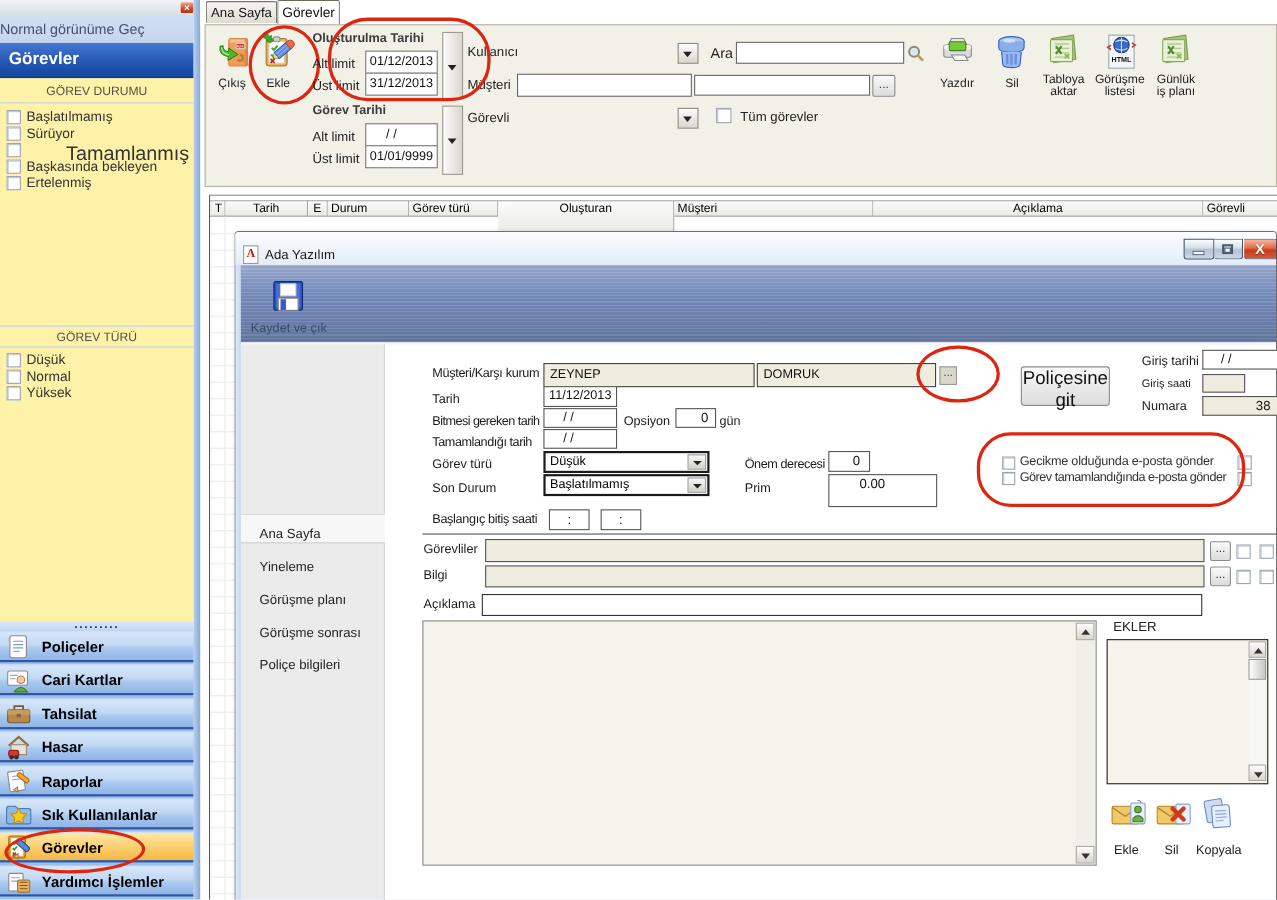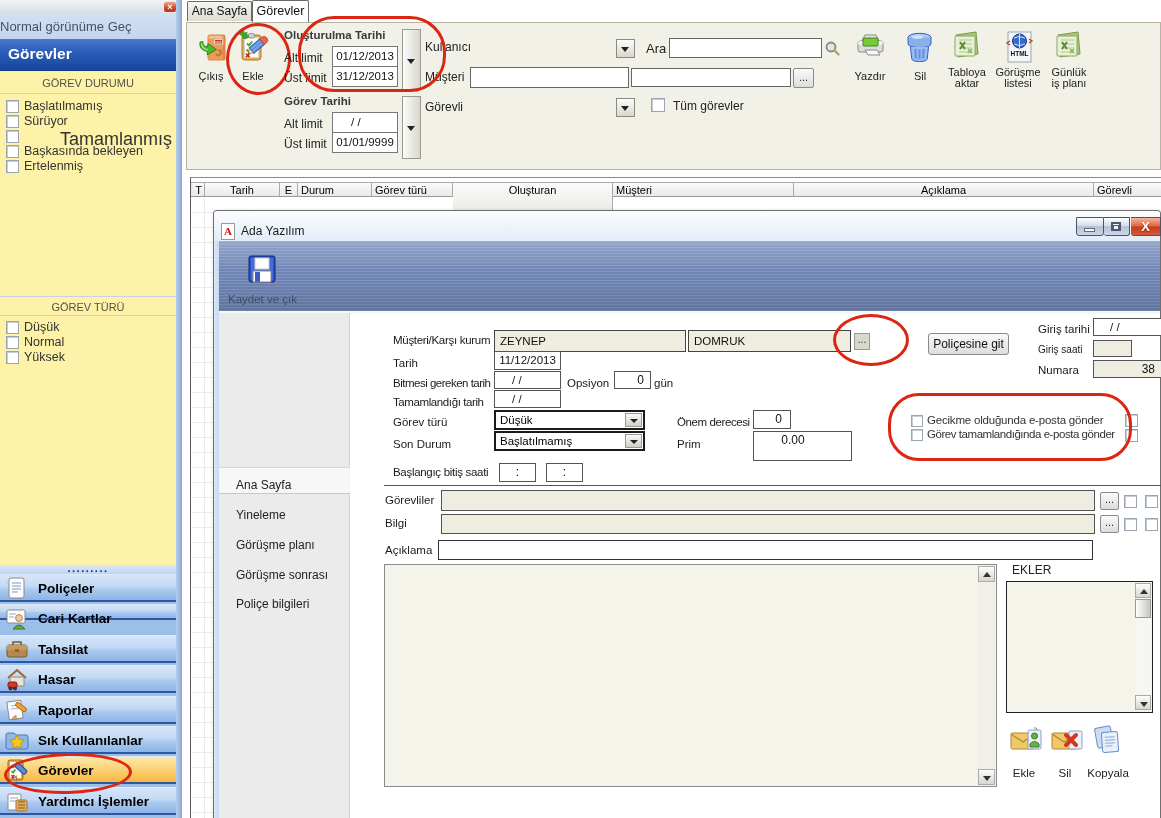--- a/index.html
+++ b/index.html
@@ -67,21 +67,21 @@
         <div class="lbl" style="left:38px;top:6px;font-size:13.5px;font-weight:bold;color:#000;">Poliçeler</div>
         <svg class="abs" style="left:4px;top:0px;" width="27" height="27" viewBox="0 0 27 27">
           <rect x="5" y="3" width="15" height="20" rx="2" fill="#fdfdfd" stroke="#8a8a8a"></rect>
           <path d="M5 5 q-3 2 0 4" stroke="#bbb" fill="none"></path>
           <line x1="8" y1="8" x2="17" y2="8" stroke="#7a9cc8"></line>
           <line x1="8" y1="11" x2="17" y2="11" stroke="#7a9cc8"></line>
           <line x1="8" y1="14" x2="17" y2="14" stroke="#7a9cc8"></line>
           <line x1="8" y1="17" x2="14" y2="17" stroke="#7a9cc8"></line>
         </svg>
       </div>
-      <div class="abs" style="left:0;top:604px;width:176px;height:16px;background:linear-gradient(#d7e6f9 0%,#c2d9f4 45%,#a8c8ee 60%,#8fb4e6 100%);border-top:1px solid #dceafb;border-bottom:2px solid #2e56a2;box-sizing:border-box;">
+      <div class="abs" style="left:0;top:604px;width:176px;height:28px;background:linear-gradient(#d7e6f9 0%,#c2d9f4 45%,#a8c8ee 60%,#8fb4e6 100%);border-top:1px solid #dceafb;border-bottom:2px solid #2e56a2;box-sizing:border-box;">
         <div class="lbl" style="left:38px;top:6px;font-size:13.5px;font-weight:bold;color:#000;">Cari Kartlar</div>
         <svg class="abs" style="left:4px;top:0px;" width="27" height="27" viewBox="0 0 27 27">
           <rect x="3" y="5" width="18" height="13" rx="1.5" fill="#fefefe" stroke="#8a8a8a"></rect>
           <line x1="5" y1="9" x2="12" y2="9" stroke="#9ab"></line>
           <line x1="5" y1="12" x2="10" y2="12" stroke="#9ab"></line>
           <circle cx="15" cy="13" r="3.4" fill="#f2c9a0" stroke="#b08050"></circle>
           <path d="M9 24 q6 -8 12 0 z" fill="#5fae3f" stroke="#3d7a28"></path>
         </svg>
       </div>
       <div class="abs" style="left:0;top:635px;width:176px;height:28px;background:linear-gradient(#d7e6f9 0%,#c2d9f4 45%,#a8c8ee 60%,#8fb4e6 100%);border-top:1px solid #dceafb;border-bottom:2px solid #2e56a2;box-sizing:border-box;">
@@ -354,21 +354,21 @@
     <div class="lbl" style="left:23px;top:268px;font-size:12px;color:#222;">Ana Sayfa</div>
     <div class="lbl" style="left:23px;top:298px;font-size:12px;color:#222;">Yineleme</div>
     <div class="lbl" style="left:23px;top:328px;font-size:12px;color:#222;">Görüşme planı</div>
     <div class="lbl" style="left:23px;top:358px;font-size:12px;color:#222;">Görüşme sonrası</div>
     <div class="lbl" style="left:23px;top:387px;font-size:12px;color:#222;">Poliçe bilgileri</div>
     <div class="lbl" style="left:180px;top:124px;font-size:11.5px;letter-spacing:-0.3px;color:#1a1a1a;">Müşteri/Karşı kurum</div>
     <div class="box cream" style="left:281px;top:120px;width:192px;height:22px;border-color:#444;font-size:11.5px;line-height:20px;padding-left:5px;">ZEYNEP</div>
     <div class="box cream" style="left:475px;top:120px;width:163px;height:22px;border-color:#444;font-size:11.5px;line-height:20px;padding-left:5px;">DOMRUK</div>
     <div class="abs" style="left:641px;top:123px;width:16px;height:17px;background:#d9d9c9;border:1px solid #999;box-sizing:border-box;text-align:center;font-size:10px;line-height:12px;color:#333;">...</div>
     <div class="ell" style="left:620px;top:104px;width:70px;height:46px;"></div>
-    <div class="btn3d" style="left:715px;top:123px;width:81px;height:22px;font-size:12px;line-height:20px;color:#111;">Poliçesine git</div>
+    <div class="btn3d" style="left:715px;top:123px;width:81px;height:36px;font-size:17px;line-height:20px;color:#111;">Poliçesine git</div>
     <div class="lbl" style="left:825px;top:113px;font-size:11.5px;color:#1a1a1a;">Giriş tarihi</div>
     <div class="box" style="left:880px;top:108px;width:68px;height:18px;border-color:#555;border-right:none;font-size:11.5px;line-height:16px;padding-left:16px;">/ /</div>
     <div class="lbl" style="left:825px;top:134px;font-size:10px;color:#1a1a1a;">Giriş saati</div>
     <div class="box cream" style="left:880px;top:130px;width:39px;height:17px;border-color:#555;"></div>
     <div class="lbl" style="left:825px;top:154px;font-size:11.5px;color:#1a1a1a;">Numara</div>
     <div class="box cream" style="left:880px;top:150px;width:68px;height:18px;border-color:#555;border-right:none;font-size:12px;line-height:16px;text-align:right;padding-right:6px;">38</div>
     <div class="lbl" style="left:180px;top:147px;font-size:11.5px;color:#1a1a1a;">Tarih</div>
     <div class="box" style="left:281px;top:141px;width:67px;height:19px;border-color:#555;text-align:center;font-size:11.5px;line-height:17px;">11/12/2013</div>
     <div class="lbl" style="left:180px;top:167px;font-size:11.5px;letter-spacing:-0.5px;color:#1a1a1a;">Bitmesi gereken tarih</div>
     <div class="box" style="left:281px;top:161px;width:67px;height:18px;border-color:#555;font-size:11.5px;line-height:16px;padding-left:17px;">/ /</div>

